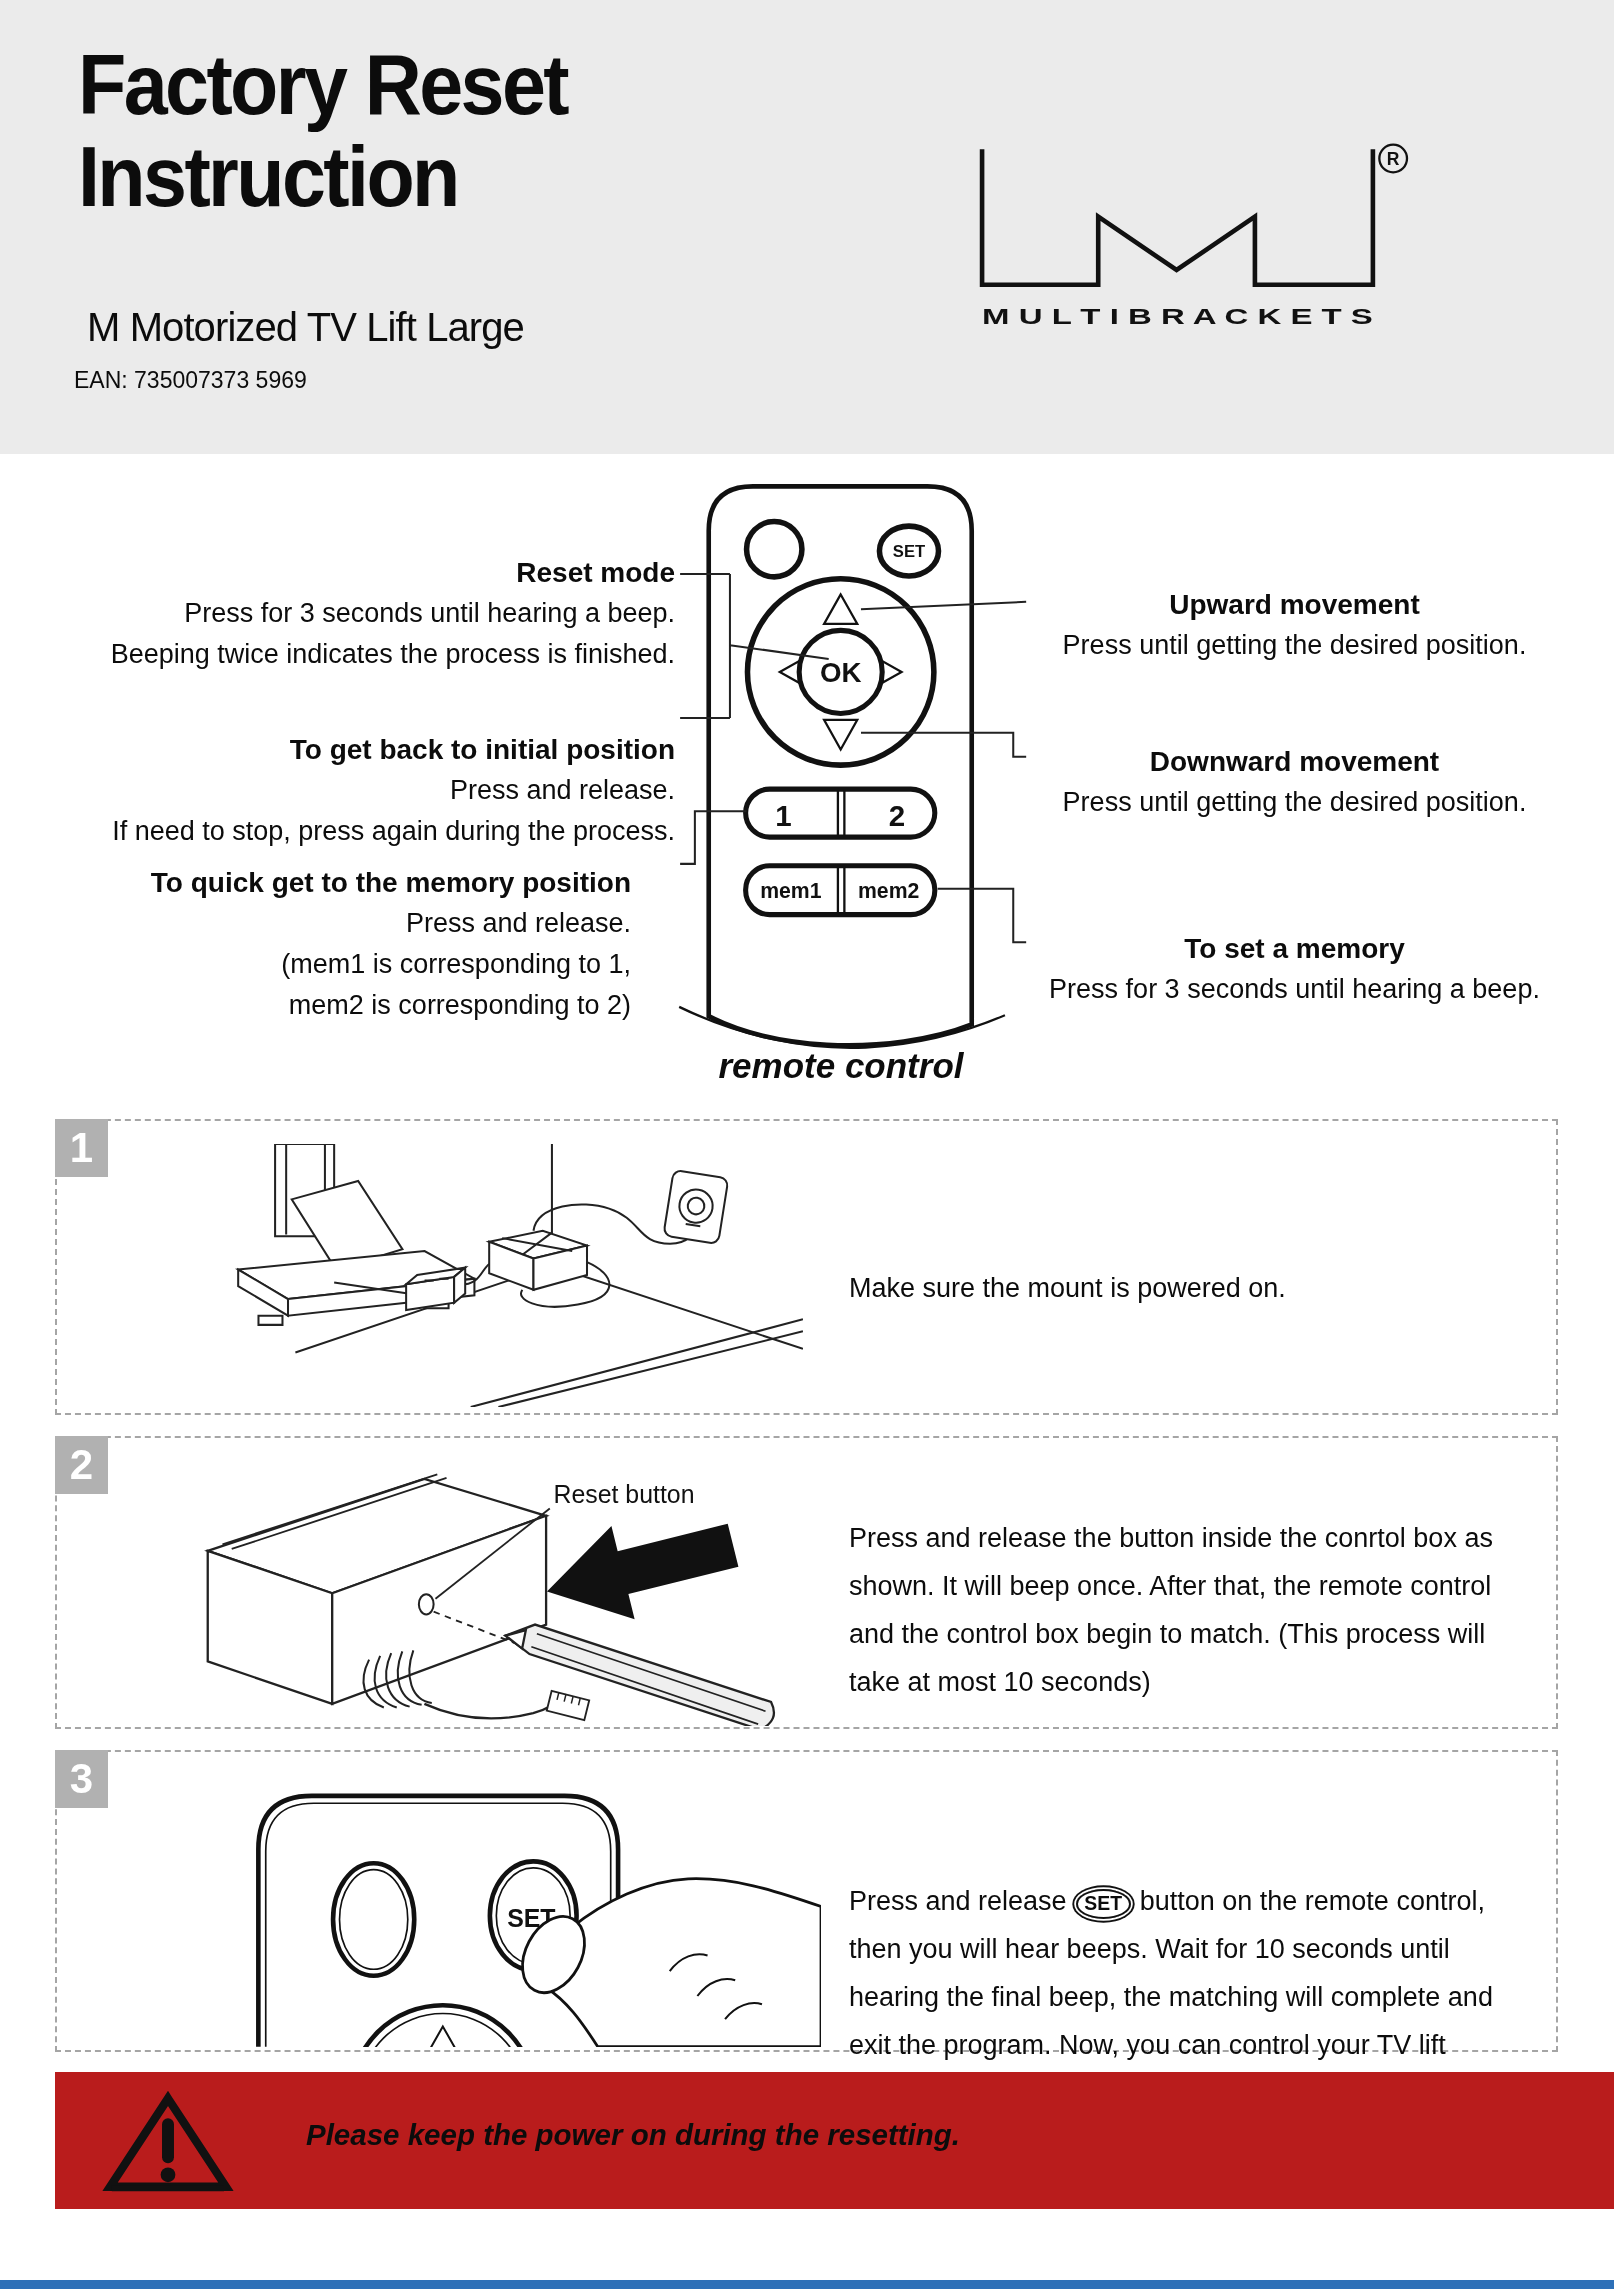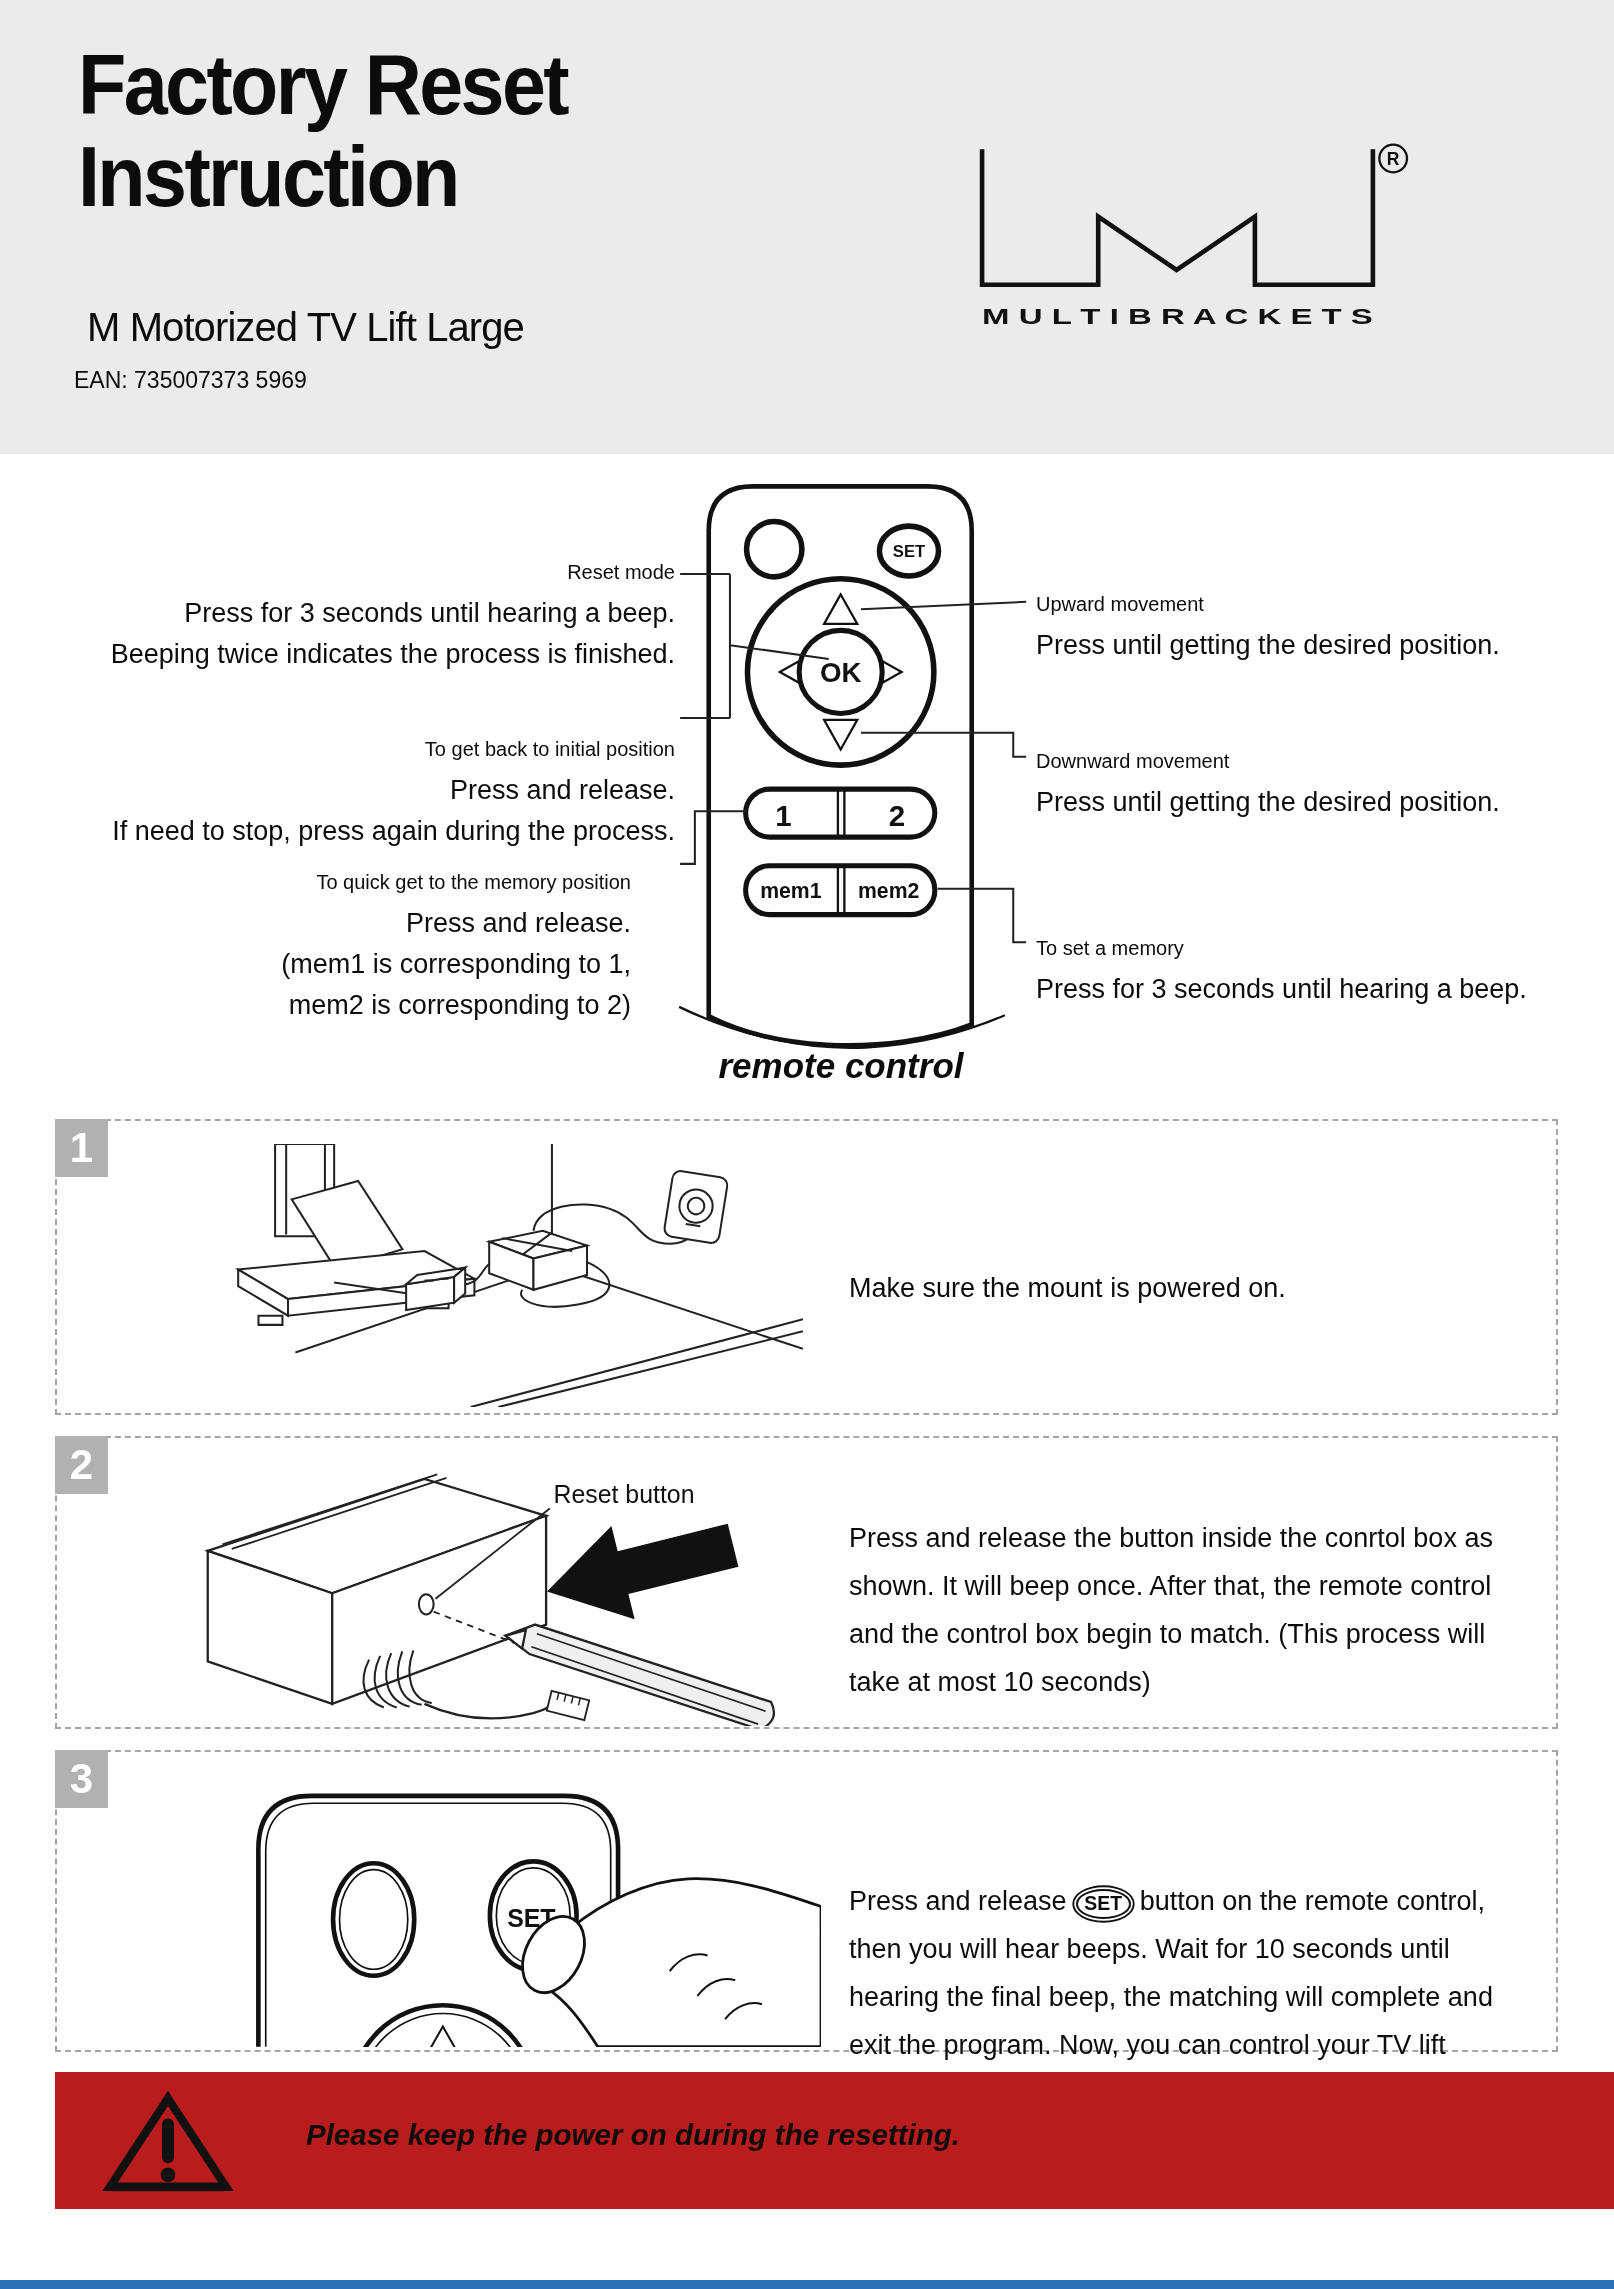--- a/index.html
+++ b/index.html
@@ -12,24 +12,24 @@
   .title{
     position:absolute;left:78px;top:39px;font-size:85px;line-height:1.08;font-weight:bold;
     letter-spacing:-2.8px;white-space:pre-line;transform:scaleX(.93);transform-origin:left top;color:#0c0c0c;
   }
   .subtitle{position:absolute;left:78px;top:305px;font-size:40px;font-weight:normal;letter-spacing:-0.9px;color:#0c0c0c;margin-left:9px;}
   .ean{position:absolute;left:74px;top:367px;font-size:23px;color:#0c0c0c;}
   .logo{position:absolute;left:969px;top:129px;}
   
   .diagram-svg{position:absolute;left:0;top:452px;}
   .callout{position:absolute;font-size:27px;line-height:41px;color:#0c0c0c;}
-  .callout .co-title{font-weight:normal;font-size:20px;}
+  .callout .co-title{font-weight:bold;font-size:28px;}
   .callout .co-lines{white-space:pre-line;}
   .co-left{text-align:right;width:591px;}
-  .co-right{text-align:left;width:517px;}
+  .co-right{text-align:center;width:517px;}
   .remote-caption{
     position:absolute;left:661px;top:1046px;width:360px;text-align:center;
     font-size:35px;font-weight:bold;font-style:italic;color:#0c0c0c;
   }
   
   .step-box{position:absolute;left:55px;width:1503px;border:2.8px dashed #a5a5a5;box-sizing:border-box;background:#fff;}
   .badge{
     position:absolute;width:53px;height:58px;background:#b1b1b1;color:#fff;
     font-size:42px;font-weight:bold;display:flex;align-items:center;justify-content:center;
   }

